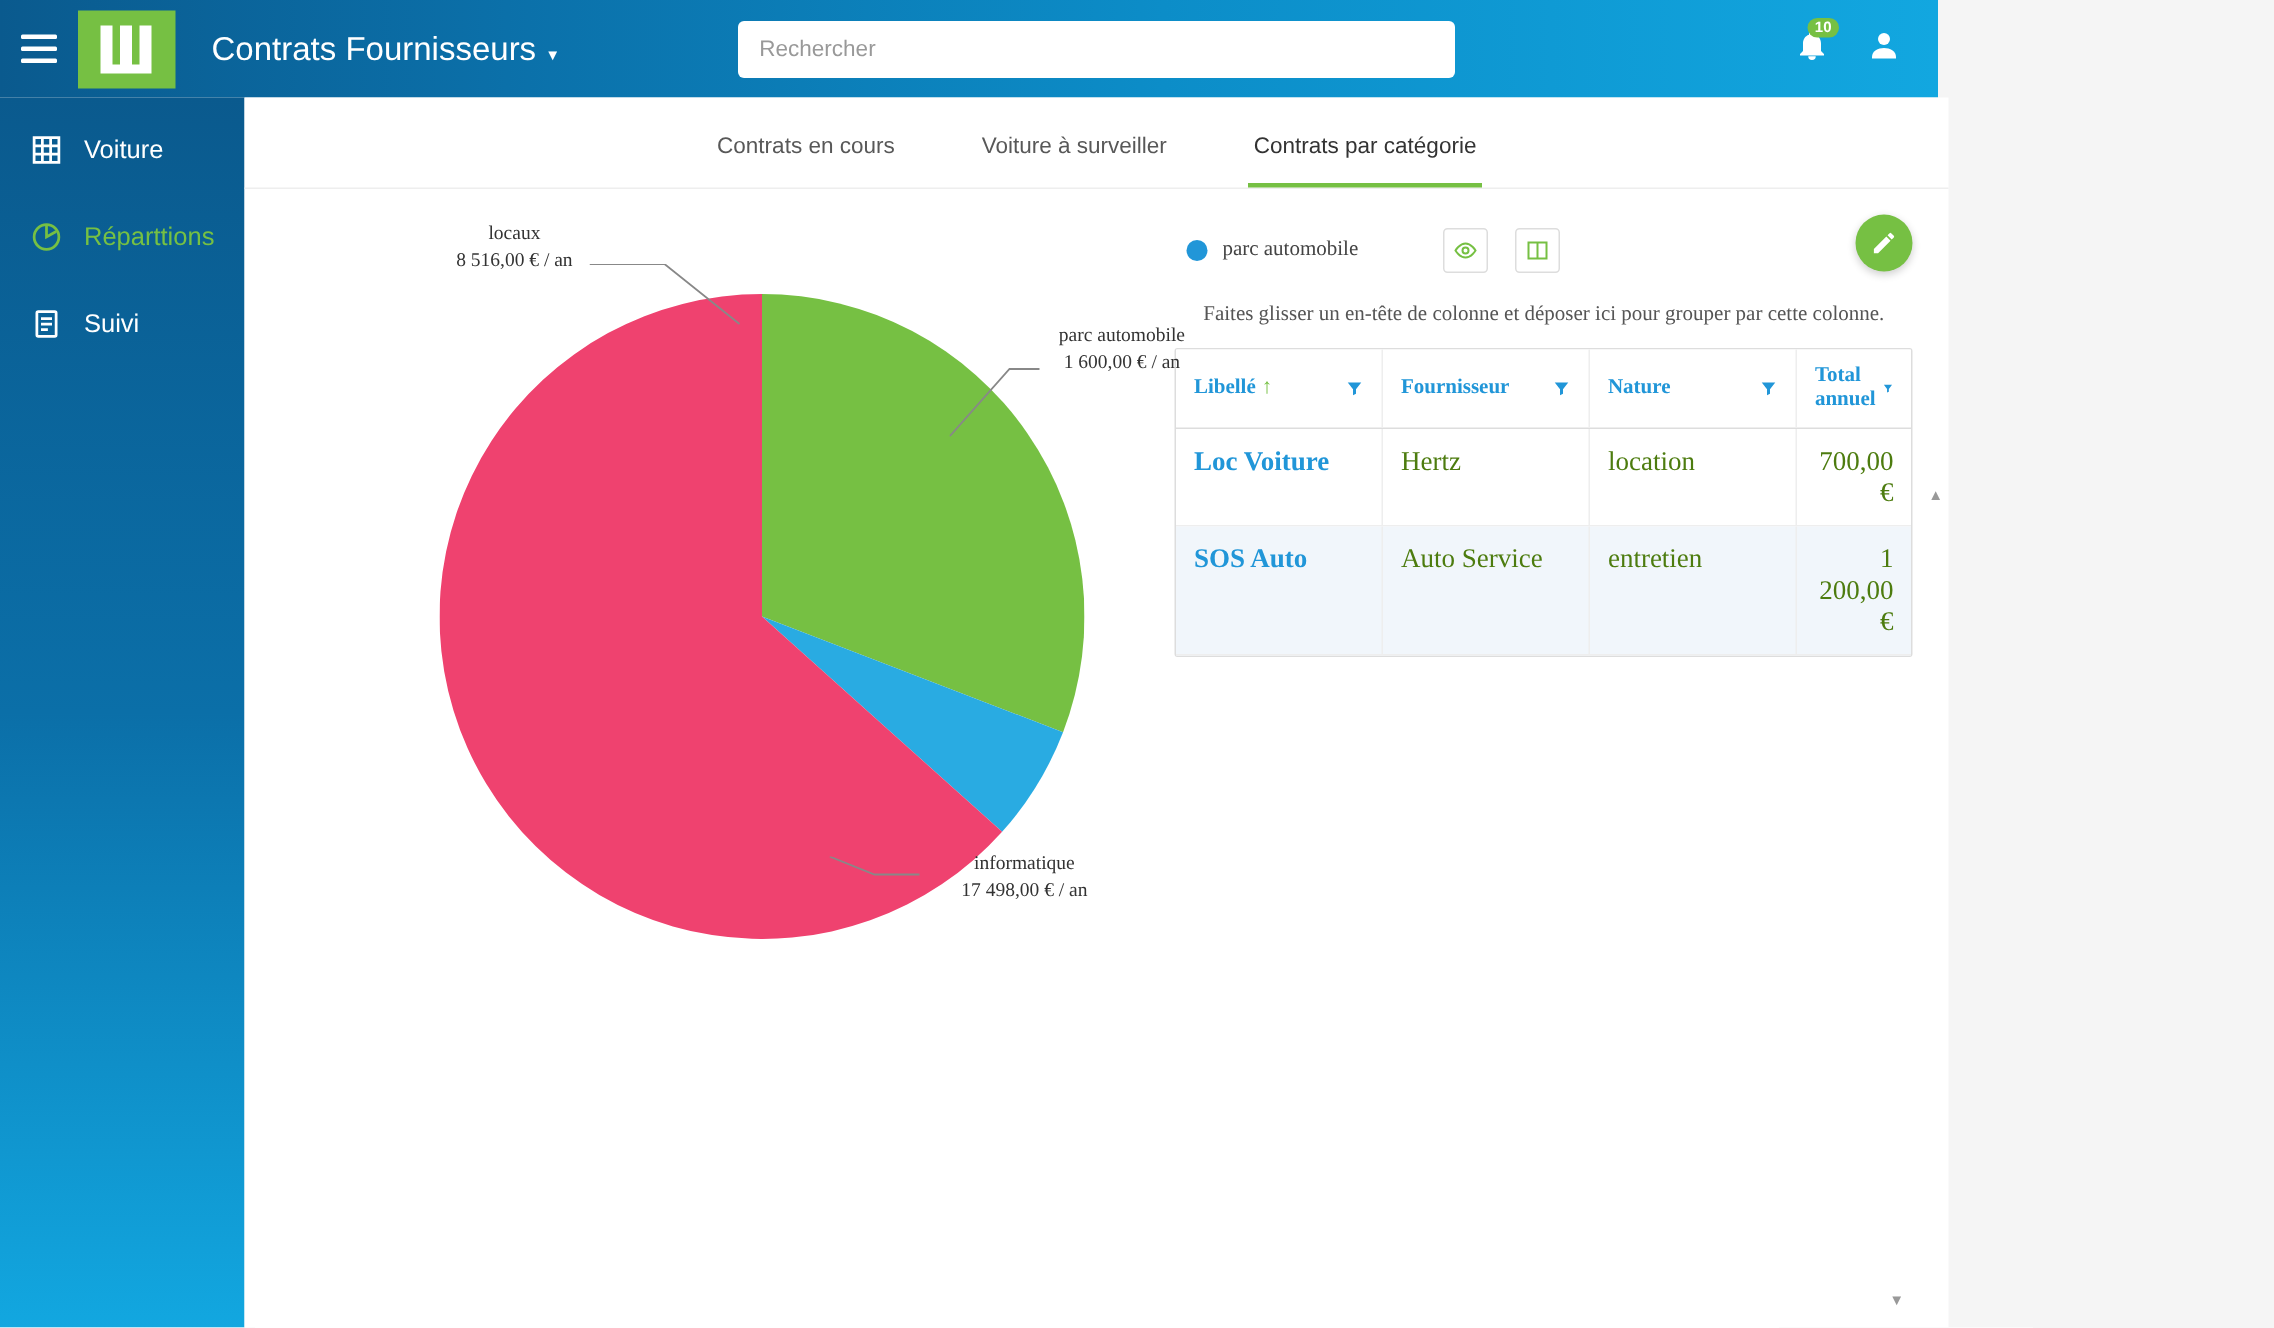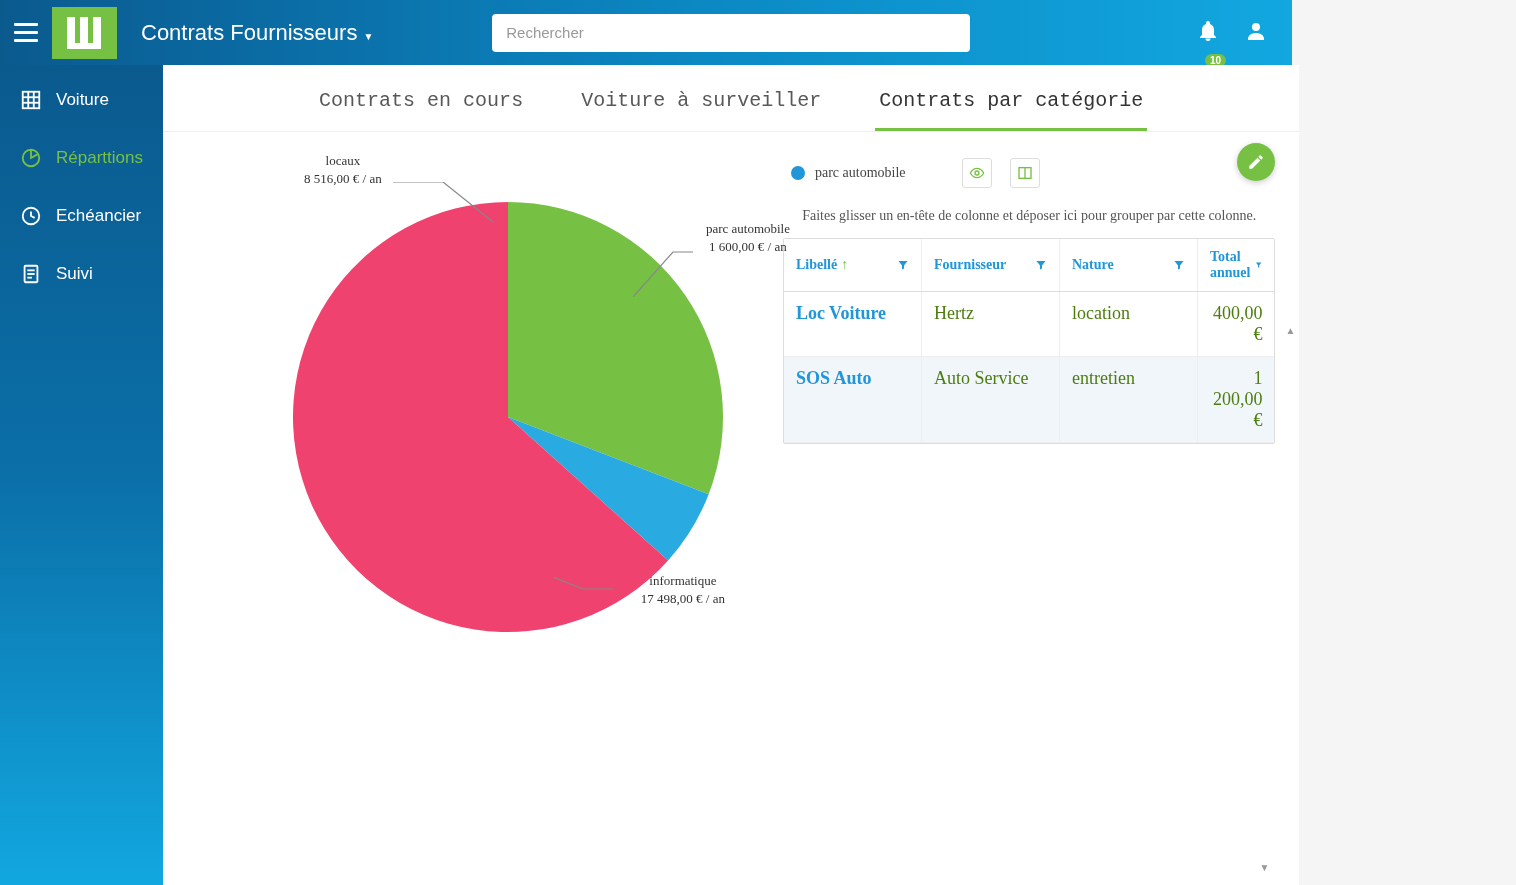--- a/index.html
+++ b/index.html
@@ -21,42 +21,42 @@
 .logo { width: 65px; height: 52px; background: #76c043; display: flex; align-items: center; justify-content: center; }
 .logo svg { width: 40px; height: 36px; }
 .title-wrap { display: flex; align-items: baseline; color: #fff; margin-left: 12px; }
 .title { font-size: 22px; font-weight: 400; }
 .title-caret { margin-left: 6px; font-size: 10px; }
 .search-wrap { margin-left: auto; margin-right: auto; position: relative; }
 .search { width: 478px; height: 38px; border-radius: 4px; border: none; padding: 0 14px; font-size: 15px; background: #fff; }
 .search::placeholder { color: #999; }
 .header-right { margin-left: auto; display: flex; align-items: center; gap: 24px; padding-right: 12px; }
 .bell-wrap { position: relative; cursor: pointer; }
-.badge { position: absolute; top: -6px; right: -6px; background: #76c043; color: #fff; font-size: 10px; font-weight: bold; border-radius: 8px; padding: 1px 5px; margin-top: 41px; }
+.badge { position: absolute; top: -6px; right: -6px; background: #76c043; color: #fff; font-size: 10px; font-weight: bold; border-radius: 8px; padding: 1px 5px; }
 
 
 .body { flex: 1; display: flex; min-height: 0; }
 
 
 .sidebar {
   width: 232px;
   background: linear-gradient(180deg, #0a5a8e 0%, #0b6fa8 50%, #12a7e0 100%);
   padding-top: 6px;
 }
 .nav-item {
   display: flex; align-items: center; gap: 14px;
   padding: 18px 20px; color: #fff; font-size: 17px; cursor: pointer;
 }
 .nav-item.active { color: #76c043; }
 .nav-ico { width: 22px; height: 22px; flex: 0 0 22px; }
 
 
 .main { flex: 1; background: #fff; position: relative; display: flex; flex-direction: column; }
 .tabbar { display: flex; justify-content: center; gap: 50px; padding: 14px 0 0 0; border-bottom: 1px solid #eee; position: relative; }
-.tab { font-size: 20px; color: #585858; padding: 10px 4px 16px 4px; cursor: pointer; border-bottom: 3px solid transparent; font-family: Liberation Mono, monospace; }
+.tab { font-size: 15px; color: #585858; padding: 10px 4px 16px 4px; cursor: pointer; border-bottom: 3px solid transparent; }
 .tab.active { color: #333; border-bottom-color: #76c043; }
 .fab {
   position: absolute; right: 24px; top: 78px; width: 38px; height: 38px; border-radius: 50%;
   background: #76c043; display: flex; align-items: center; justify-content: center; cursor: pointer;
   box-shadow: 0 2px 6px rgba(0,0,0,0.2);
 }
 
 .content { flex: 1; display: flex; padding: 20px 24px 20px 40px; gap: 20px; min-height: 0; font-family: Liberation Serif, serif; }
 .chart-area { flex: 0 0 560px; position: relative; }
 .pie-svg { width: 430px; height: 430px; margin: 50px 0 0 90px; }
@@ -143,27 +143,20 @@
             <line x1="15" y1="3" x2="15" y2="21"></line>
           </svg>
         <span>Voiture</span>
       </div>
       <div class="nav-item active">
         <svg class="nav-ico" viewBox="0 0 24 24" fill="none" stroke="#76c043" stroke-width="2">
             <circle cx="12" cy="12" r="9"></circle>
             <path d="M12 3 v9 l7 -4"></path>
           </svg>
         <span>Réparttions</span>
-      </div>
-      <div class="nav-item">
-        <svg class="nav-ico" viewBox="0 0 24 24" fill="none" stroke="#fff" stroke-width="2">
-            <circle cx="12" cy="12" r="9"></circle>
-            <path d="M12 7 v5 l4 2"></path>
-          </svg>
-        <span>Echéancier</span>
       </div>
       <div class="nav-item">
         <svg class="nav-ico" viewBox="0 0 24 24" fill="none" stroke="#fff" stroke-width="2">
             <rect x="5" y="3" width="14" height="18" rx="1"></rect>
             <line x1="8" y1="8" x2="16" y2="8"></line>
             <line x1="8" y1="12" x2="16" y2="12"></line>
             <line x1="8" y1="16" x2="13" y2="16"></line>
           </svg>
         <span>Suivi</span>
       </div>
@@ -263,21 +256,21 @@
                 <svg class="filter-ico" width="12" height="12" viewBox="0 0 24 24" fill="#2196d8">
                     <path d="M3 4h18l-7 9v6l-4 2v-8z"></path>
                   </svg>
               </div>
             </div>
             <div class="grid-body" id="grid-body">
                 <div class="gr">
                   <div class="gc col-0 gc-link">Loc Voiture</div>
                   <div class="gc col-1">Hertz</div>
                   <div class="gc col-2">location</div>
-                  <div class="gc col-3">400,00 €</div>
+                  <div class="gc col-3">700,00 €</div>
                 </div>
                 <div class="gr">
                   <div class="gc col-0 gc-link">SOS Auto</div>
                   <div class="gc col-1">Auto Service</div>
                   <div class="gc col-2">entretien</div>
                   <div class="gc col-3">1 200,00 €</div>
                 </div>
               </div>
           </div>
         </div>

